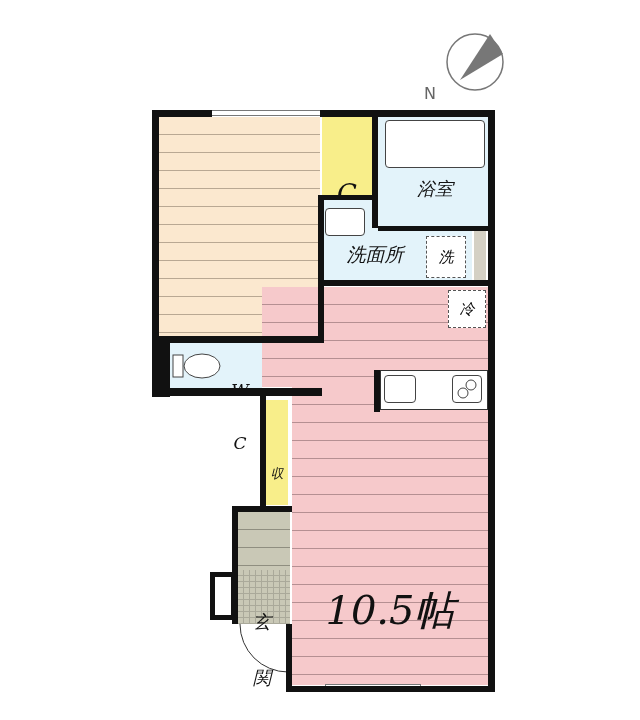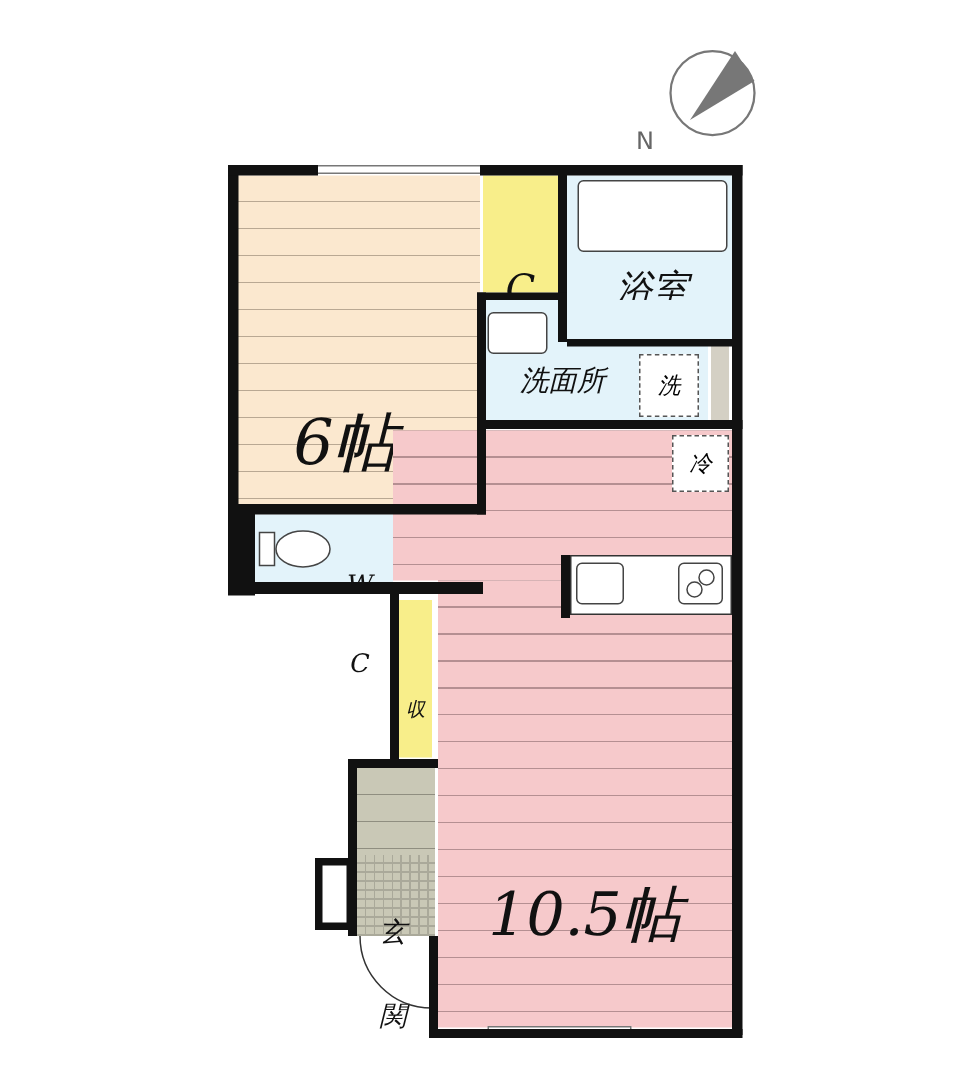--- a/index.html
+++ b/index.html
@@ -20,33 +20,32 @@
 <div class="abs" style="left:420px;top:20px;width:90px;height:90px;">
   <svg width="90" height="90" viewBox="0 0 90 90">
     <circle cx="55" cy="42" r="28" fill="#fff" stroke="#777" stroke-width="1.5"></circle>
     <polygon points="40,60 70,14 83,34" fill="#777"></polygon>
   </svg>
   <span class="abs" style="left:4px;top:64px;font-family:'DejaVu Sans',sans-serif;font-size:16px;color:#666;">N</span>
 </div>
 
 <div class="room stripes-beige" style="left:158px;top:117px;width:162px;height:220px;"></div>
 <div class="label" style="left:175px;top:185px;width:110px;font-size:42px;">
-  <div>6帖</div>
 </div>
 <div class="window" style="left:210px;top:110px;width:112px;height:6px;"></div>
 
 <div class="room" style="left:322px;top:117px;width:50px;height:78px;background:#f8ee8a;"></div>
 <div class="label" style="left:322px;top:125px;width:50px;font-size:26px;">
   <div>C</div>
   <div>L</div>
 </div>
 
 <div class="room" style="left:378px;top:117px;width:110px;height:110px;background:#e3f3fa;"></div>
 <div class="fixture" style="left:385px;top:120px;width:100px;height:48px;"></div>
-<div class="label" style="left:395px;top:180px;width:80px;font-size:24px;">浴室</div>
+<div class="label" style="left:395px;top:180px;width:80px;font-size:18px;">浴室</div>
 
 <div class="room" style="left:324px;top:200px;width:148px;height:80px;background:#e3f3fa;"></div>
 <div class="fixture" style="left:325px;top:208px;width:40px;height:28px;"></div>
 <div class="label" style="left:330px;top:245px;width:90px;font-size:19px;">洗面所</div>
 <div class="dashed" style="left:426px;top:236px;width:40px;height:42px;">洗</div>
 <div class="room" style="left:474px;top:230px;width:12px;height:50px;background:#d4d0c4;"></div>
 
 <div class="room stripes-pink" style="left:262px;top:287px;width:226px;height:100px;"></div>
 <div class="room stripes-pink" style="left:292px;top:387px;width:196px;height:298px;"></div>
 <div class="dashed" style="left:448px;top:290px;width:38px;height:38px;">冷</div>

